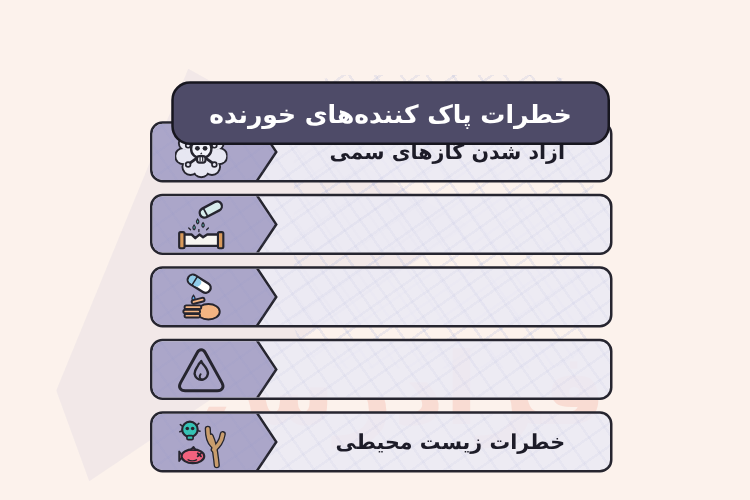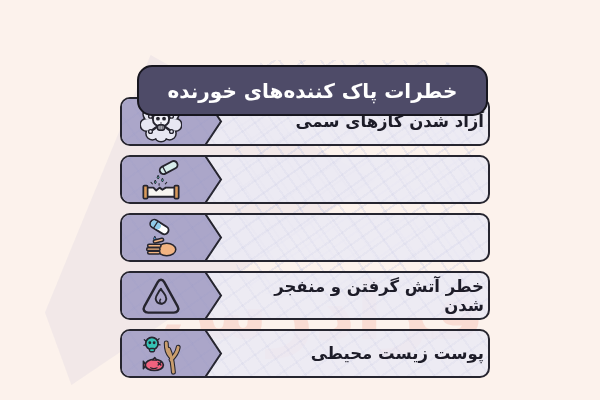--- a/index.html
+++ b/index.html
@@ -55,21 +55,21 @@
   .row-1{top:97px;} .row-2{top:155px;} .row-3{top:213px;} .row-4{top:271px;} .row-5{top:329px;}
   .chev{position:absolute;left:0;top:0;width:102px;height:100%;}
   .icon{
     position:absolute;left:18px;top:50%;transform:translateY(-50%);
     width:42px;height:42px;display:block;z-index:2;
   }
   .icon svg{display:block;width:42px;height:42px;}
   .label-wrap{
     position:absolute;left:112px;right:0;top:0;bottom:0;
     display:flex;align-items:center;direction:rtl;
-    padding-right:4px;box-sizing:border-box;z-index:2;
+    padding-right:36px;box-sizing:border-box;z-index:2;
   }
   .row-label{
     font-size:16.5px;font-weight:bold;color:#1d1c28;direction:rtl;
   }
 </style>
 </head>
 <body>
 
 <div class="canvas">
 
@@ -187,23 +187,20 @@
     <svg class="chev" viewBox="0 0 102 45" preserveAspectRatio="none" aria-hidden="true">
       <path d="M-3,-3 H82 L99,22.5 L82,48 H-3 Z" fill="#aba6c9" stroke="#26252f" stroke-width="2"></path>
     </svg>
     <span class="icon">
       <svg viewBox="0 0 44 44">
         <path d="M22,5 C23.6,5 24.6,6 25.4,7.5 L39.4,32.8 C41.4,36.4 39.4,39.4 35.4,39.4 L8.6,39.4 C4.6,39.4 2.6,36.4 4.6,32.8 L18.6,7.5 C19.4,6 20.4,5 22,5 Z" fill="none" stroke="#26252f" stroke-width="2.5" stroke-linejoin="round"></path>
         <path d="M22,14.5 c1.2,3.6 5.6,5.6 5.6,10.6 a5.7,6.2 0 0 1 -11.2,0 c0,-3.6 2,-4.7 3.1,-7.2 c0.7,-1.6 1.6,-1.9 2.5,-3.4 Z" fill="none" stroke="#26252f" stroke-width="2" stroke-linejoin="round"></path>
         <path d="M21.5,25.5 c-1.6,2 -0.6,4.3 1.6,4.8" fill="none" stroke="#26252f" stroke-width="1.6" stroke-linecap="round"></path>
       </svg>
     </span>
-    <div class="label-wrap">
-      <span class="row-label">خطر آتش گرفتن و منفجر شدن</span>
-    </div>
   </div>
 
   <div class="row row-5">
     <svg class="chev" viewBox="0 0 102 45" preserveAspectRatio="none" aria-hidden="true">
       <path d="M-3,-3 H82 L99,22.5 L82,48 H-3 Z" fill="#aba6c9" stroke="#26252f" stroke-width="2"></path>
     </svg>
     <span class="icon">
       <svg viewBox="0 0 44 44">
         <g fill="none" stroke="#26252f" stroke-width="5.2" stroke-linecap="round">
           <path d="M35,41 C34,33 34,26 30,17"></path>
@@ -229,17 +226,17 @@
         <ellipse cx="15" cy="33.5" rx="9.5" ry="5.8" fill="#f2627e" stroke="#26252f" stroke-width="1.8"></ellipse>
         <path d="M13,28.2 l2.5,-2.6 2,2.8 Z" fill="#f2627e" stroke="#26252f" stroke-width="1.4" stroke-linejoin="round"></path>
         <g stroke="#26252f" stroke-width="1.5" stroke-linecap="round">
           <line x1="19" y1="31" x2="21.8" y2="33.6"></line>
             <line x1="21.8" y1="31" x2="19" y2="33.6"></line>
         </g>
         <path d="M11,36.5 q3.5,1.8 7,0" fill="none" stroke="#26252f" stroke-width="1.2" stroke-linecap="round"></path>
       </svg>
     </span>
     <div class="label-wrap">
-      <span class="row-label">پوست زیست محیطی</span>
+      <span class="row-label">خطرات زیست محیطی</span>
     </div>
   </div>
 
 </div>
 
 </body></html>

